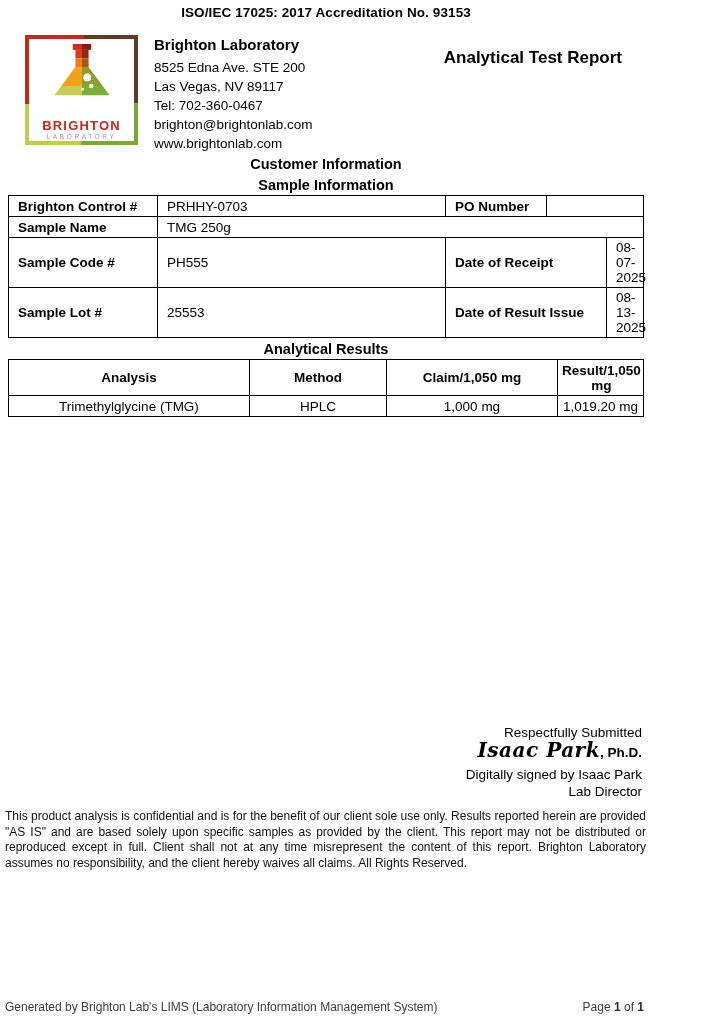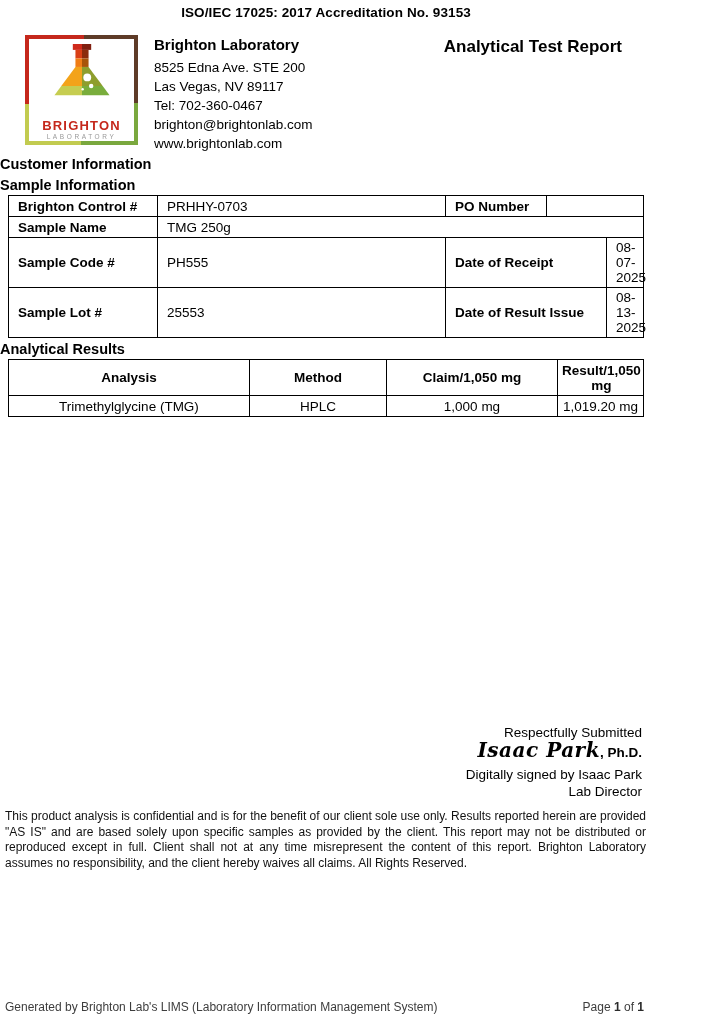--- a/index.html
+++ b/index.html
@@ -19,23 +19,23 @@
   .edge-left{left:0;top:0;bottom:0;width:4px;background:linear-gradient(to bottom,#c5281c 0 63%,#c2cb50 63% 100%);}
   .logo-inner{position:absolute;left:4px;top:4px;right:4px;bottom:4px;background:#fff;
               display:flex;flex-direction:column;align-items:center;justify-content:flex-start;}
   .logo-inner svg{display:block;margin-top:5px;}
   .logo-word1{color:#c5281c;font-weight:bold;font-size:13px;letter-spacing:1.2px;line-height:13px;margin-top:16px;}
   .logo-word2{color:#999;font-size:6.5px;letter-spacing:2.6px;line-height:9px;}
 
   .company{margin-left:16px;font-size:13.5px;line-height:19px;}
   .company .name{font-size:15px;font-weight:bold;line-height:20px;margin-bottom:3px;}
 
-  .report-title{margin-left:auto;font-size:17px;font-weight:bold;margin-top:2px;white-space:nowrap;}
+  .report-title{margin-left:auto;font-size:17px;font-weight:bold;margin-top:13px;white-space:nowrap;}
 
-  .section-heading{font-weight:bold;font-size:14.5px;line-height:19px;margin-top:2px;}
+  .section-heading{text-align:center;font-weight:bold;font-size:14.5px;line-height:19px;margin-top:2px;}
 
   .tbl{margin:0 8px;border:1.5px solid #000;}
   .trow{display:flex;align-items:stretch;}
   .trow + .trow{border-top:1.5px solid #000;}
   .cell{padding:2px 6px 2px 9px;font-size:13.5px;display:flex;flex-direction:column;justify-content:center;}
   .cell.lbl{font-weight:bold;}
   .bR{border-right:1.5px solid #000;}
   .line{line-height:19.5px;}
 
   

